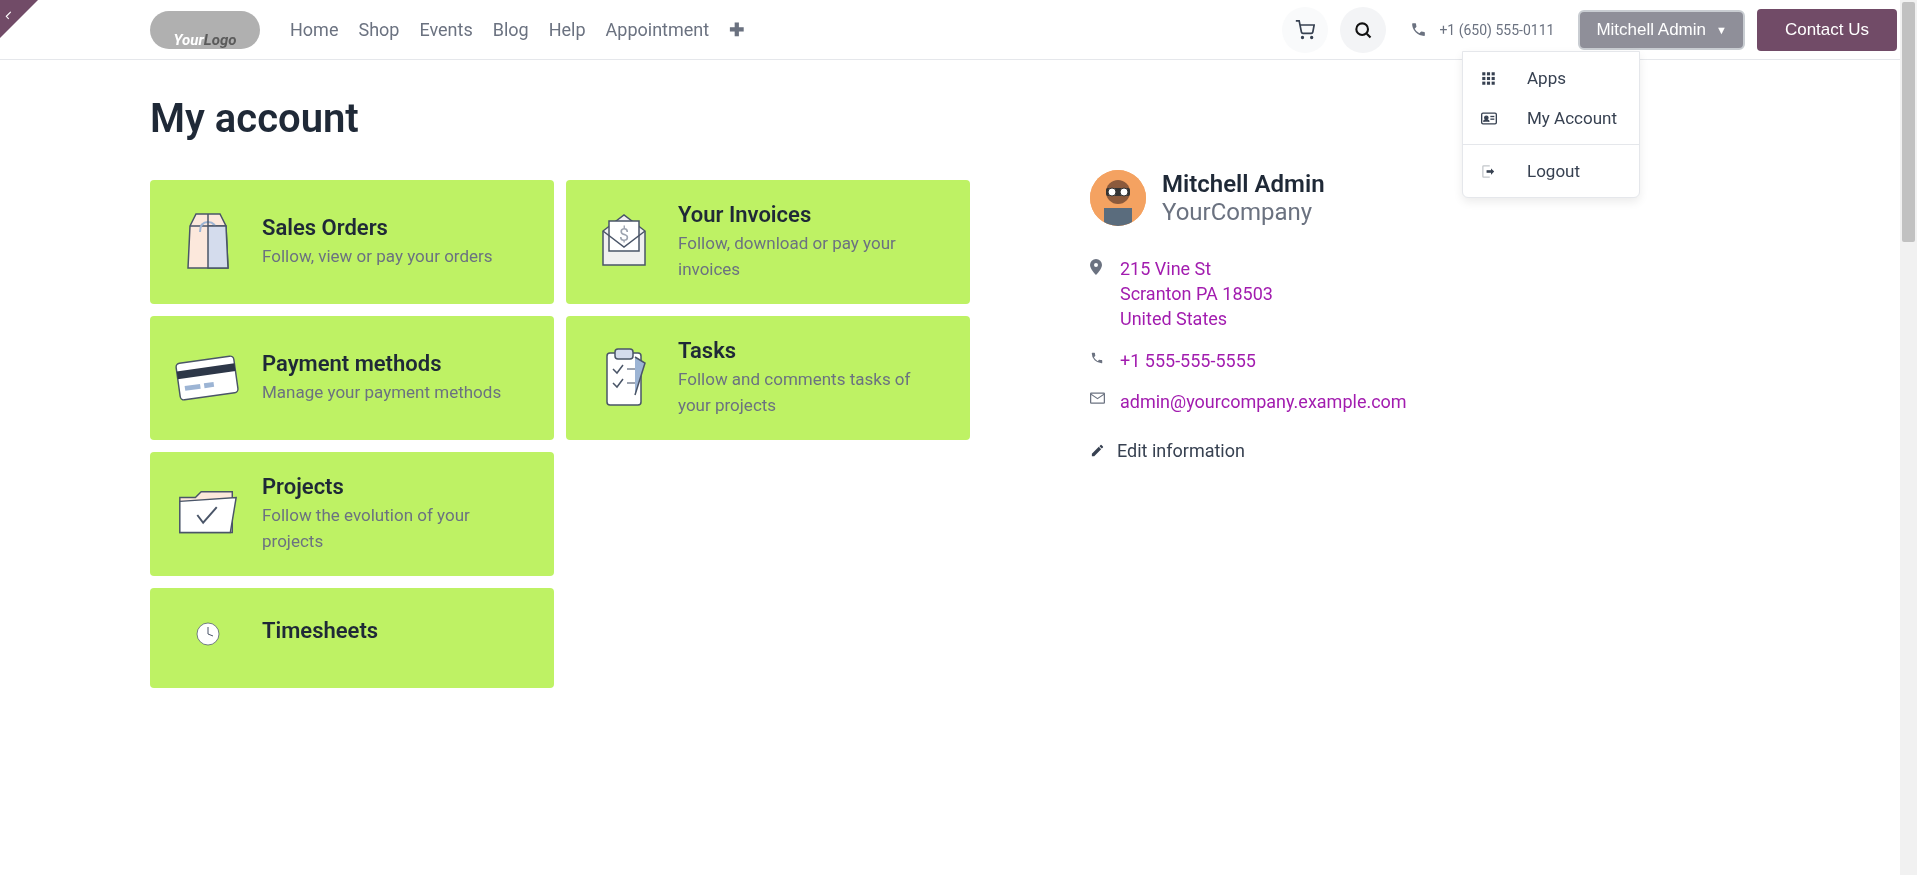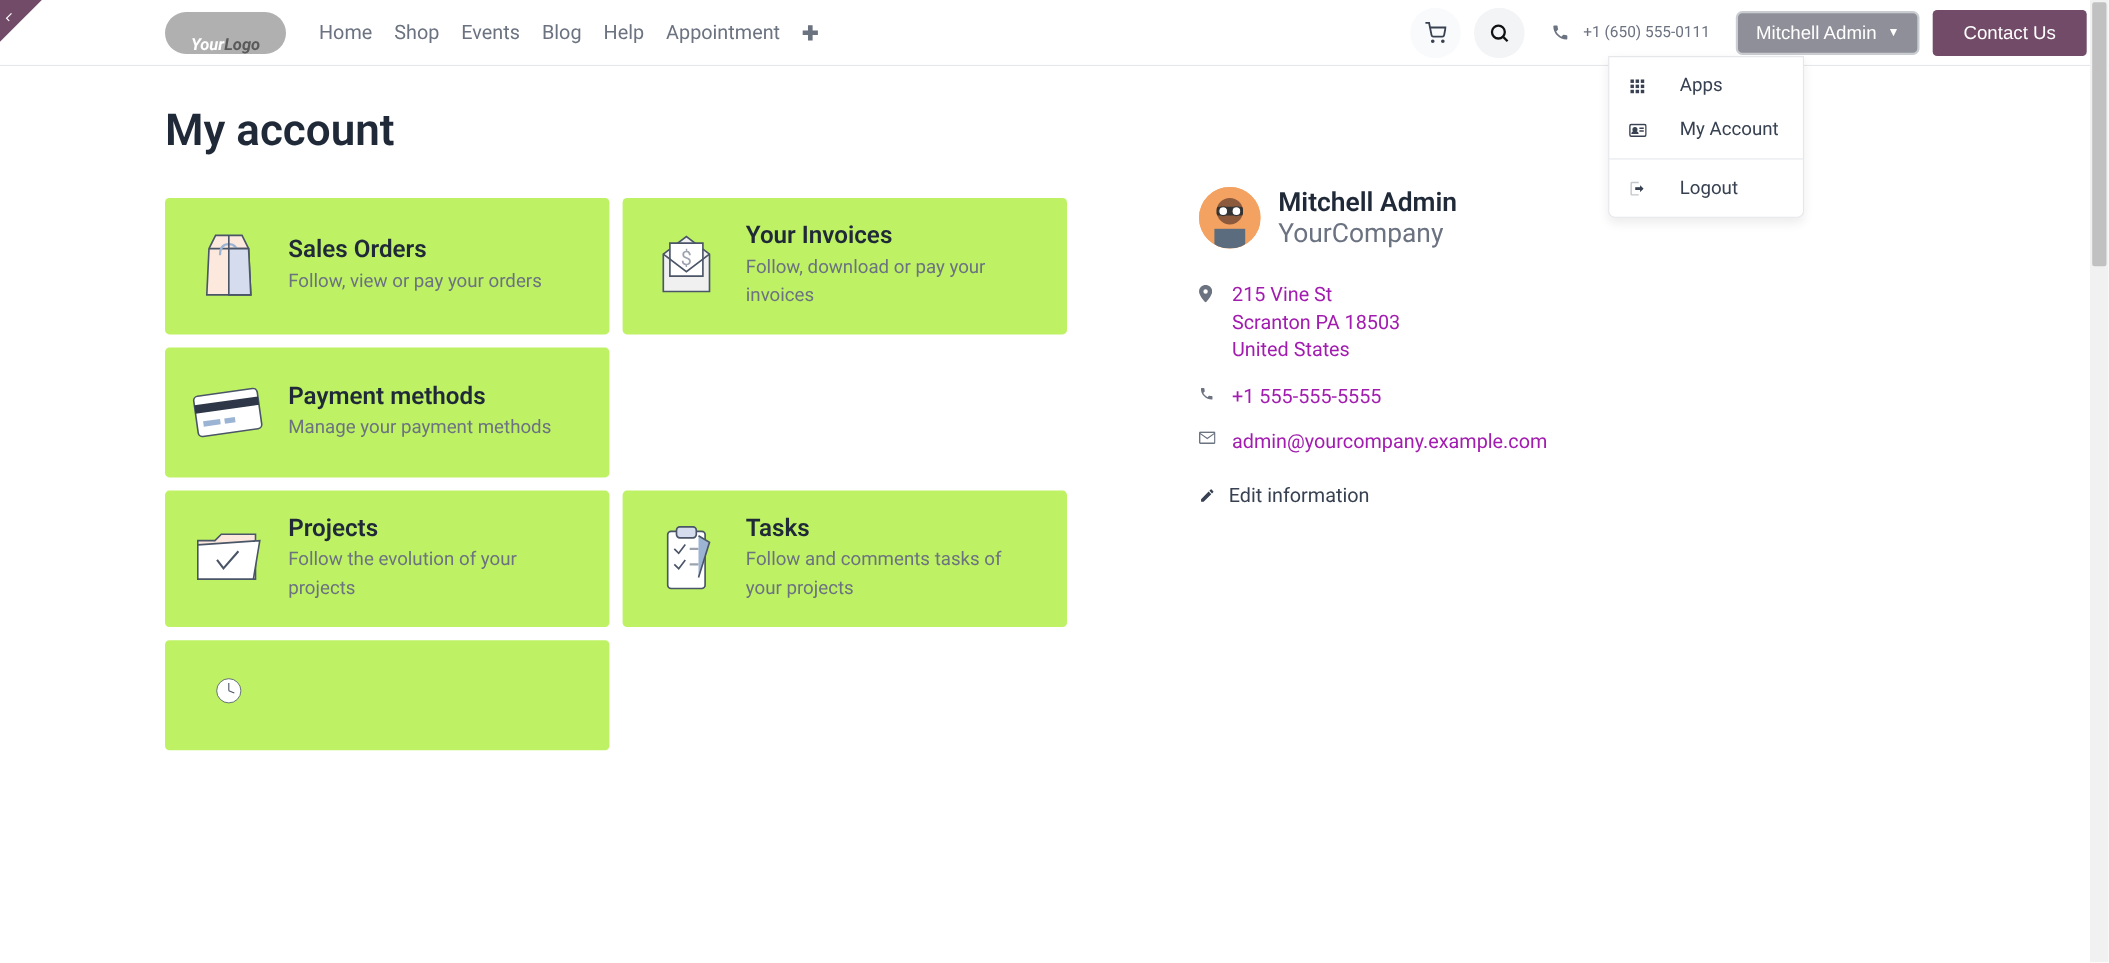--- a/index.html
+++ b/index.html
@@ -205,59 +205,62 @@
               <rect x="10" y="30" width="16" height="5" fill="#9cb4d4" transform="rotate(-8 34 25)"></rect>
               <rect x="30" y="30" width="10" height="5" fill="#9cb4d4" transform="rotate(-8 34 25)"></rect>
             </svg>
         </div>
         <div class="card-body">
           <div class="card-title">Payment methods</div>
           <div class="card-desc">Manage your payment methods</div>
         </div>
       </div>
 
-      <div class="card" style="grid-column: 1/2;">
-        <div class="card-icon">
-          <svg width="70" height="62" viewBox="0 0 70 62">
-              <path d="M6 14 L22 14 L28 8 L60 8 L60 50 L6 50 Z" fill="#fce8dc" stroke="#4a5568" stroke-width="1.5"></path>
-              <path d="M6 18 L64 14 L58 50 L6 50 Z" fill="#fff" stroke="#4a5568" stroke-width="1.5"></path>
-              <path d="M24 32 L30 40 L44 24" fill="none" stroke="#4a5568" stroke-width="2"></path>
-            </svg>
-        </div>
-        <div class="card-body">
-          <div class="card-title">Projects</div>
-          <div class="card-desc">Follow the evolution of your projects</div>
-        </div>
-      </div>
-
       <div class="card" style="grid-column: 2/3;">
         <div class="card-icon">
           <svg width="50" height="66" viewBox="0 0 50 66">
               <rect x="8" y="8" width="34" height="52" rx="3" fill="#fff" stroke="#4a5568" stroke-width="1.5"></rect>
               <rect x="16" y="4" width="18" height="10" rx="3" fill="#d4dced" stroke="#4a5568" stroke-width="1.5"></rect>
               <path d="M14 24 L18 28 L24 20" stroke="#4a5568" stroke-width="1.5" fill="none"></path>
               <line x1="28" y1="24" x2="36" y2="24" stroke="#9ca3af" stroke-width="2"></line>
               <path d="M14 38 L18 42 L24 34" stroke="#4a5568" stroke-width="1.5" fill="none"></path>
               <line x1="28" y1="38" x2="36" y2="38" stroke="#9ca3af" stroke-width="2"></line>
               <path d="M36 12 L46 18 L36 50" fill="#9cb4d4" stroke="#4a5568" stroke-width="1.5"></path>
             </svg>
         </div>
         <div class="card-body">
           <div class="card-title">Tasks</div>
           <div class="card-desc">Follow and comments tasks of your projects</div>
         </div>
       </div>
 
+      <div class="card" style="grid-column: 1/2;">
+        <div class="card-icon">
+          <svg width="70" height="62" viewBox="0 0 70 62">
+              <path d="M6 14 L22 14 L28 8 L60 8 L60 50 L6 50 Z" fill="#fce8dc" stroke="#4a5568" stroke-width="1.5"></path>
+              <path d="M6 18 L64 14 L58 50 L6 50 Z" fill="#fff" stroke="#4a5568" stroke-width="1.5"></path>
+              <path d="M24 32 L30 40 L44 24" fill="none" stroke="#4a5568" stroke-width="2"></path>
+            </svg>
+        </div>
+        <div class="card-body">
+          <div class="card-title">Projects</div>
+          <div class="card-desc">Follow the evolution of your projects</div>
+        </div>
+      </div>
+
       <div class="card full" style="min-height:40px; padding-top:10px; overflow:hidden;">
         <div class="card-icon">
           <svg width="60" height="30" viewBox="0 0 60 60">
               <circle cx="30" cy="34" r="22" fill="#fff" stroke="#4a5568" stroke-width="1.5"></circle>
               <line x1="30" y1="34" x2="30" y2="20" stroke="#4a5568" stroke-width="2"></line>
               <line x1="30" y1="34" x2="40" y2="38" stroke="#4a5568" stroke-width="2"></line>
             </svg>
+        </div>
+        <div class="card-body">
+          <div class="card-title">Timesheets</div>
         </div>
       </div>
     </div>
   </div>
 
   <aside class="main-right">
     <div class="profile-header">
       <div class="avatar">
         <svg width="56" height="56" viewBox="0 0 56 56">
             <rect width="56" height="56" fill="#f4a261"></rect>

